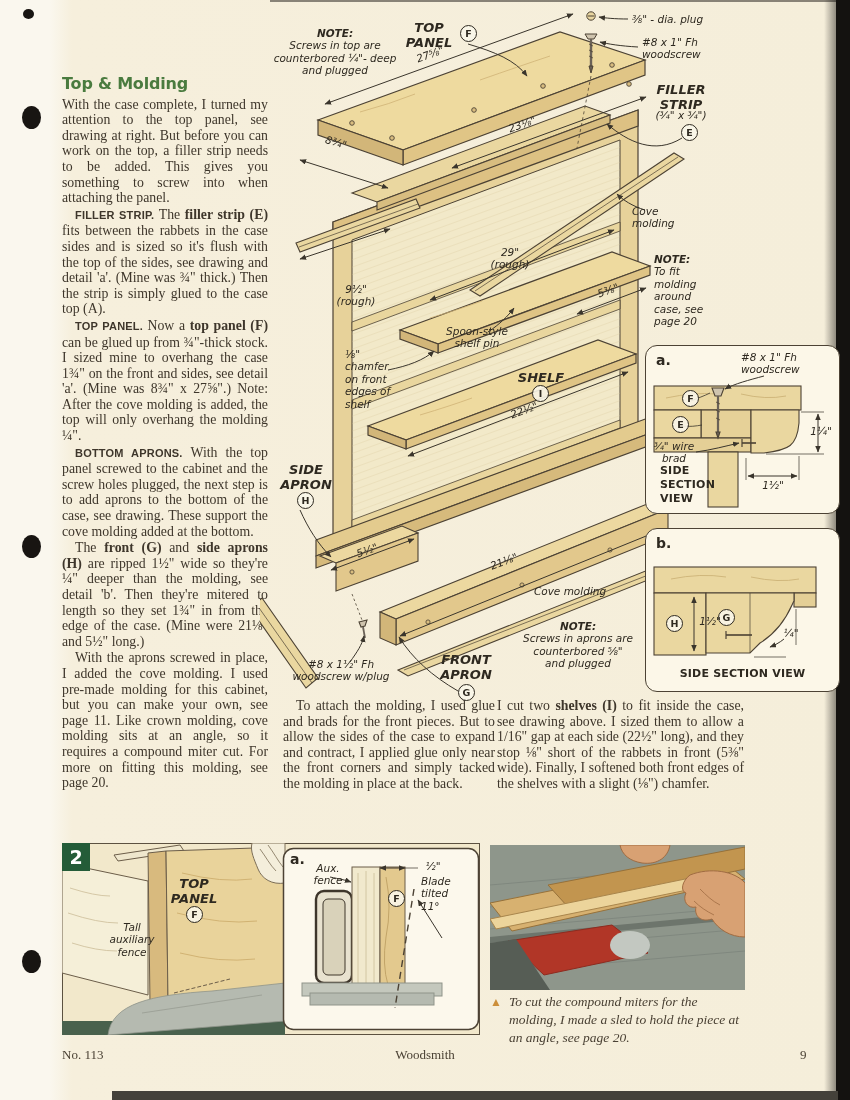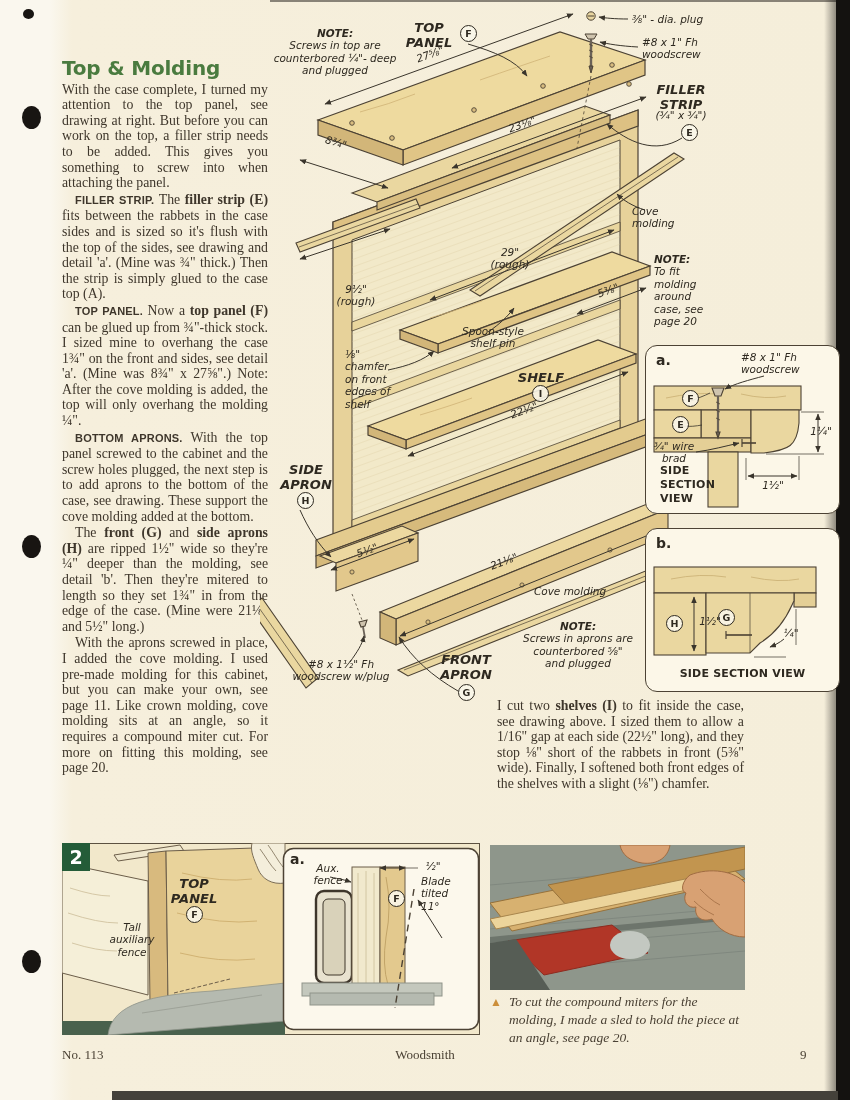--- a/index.html
+++ b/index.html
@@ -10,22 +10,22 @@
   .scan-right{position:absolute;left:836px;top:0;width:14px;height:1100px;background:#141210;}
   .scan-right-soft{position:absolute;left:824px;top:0;width:12px;height:1100px;
     background:linear-gradient(90deg,rgba(20,18,16,0),rgba(20,18,16,.45));}
   .scan-bottom{position:absolute;left:112px;top:1091px;width:726px;height:9px;background:#44413a;}
   .scan-top{position:absolute;left:270px;top:0;width:566px;height:2px;background:#2e2a24;opacity:.55;}
   .hole{position:absolute;background:#181512;border-radius:50%;}
   
   .col{position:absolute;text-align:justify;font-size:13.8px;line-height:15.6px;}
   .col p{margin:0 0 1px 0;text-indent:13px;}
   .col p.noindent{text-indent:0;}
-  .page-title{font-family:"DejaVu Sans",sans-serif;font-weight:bold;font-size:20px;
-    color:#4a7b3f;margin:1px 0 5px 0;letter-spacing:-0.2px;}
+  .page-title{font-family:"DejaVu Sans",sans-serif;font-weight:bold;font-size:16px;
+    color:#4a7b3f;margin:16px 0 5px 0;letter-spacing:-0.2px;}
   .lead{font-family:"Liberation Sans",sans-serif;font-weight:bold;font-size:11px;letter-spacing:.2px;}
   .b{font-weight:bold;}
   
   .dlabel{position:absolute;font-family:"DejaVu Sans",sans-serif;font-style:italic;
     font-size:10.5px;line-height:1.18;color:#2e2920;white-space:pre-line;text-align:center;}
   .dbold{font-weight:bold;font-style:italic;font-size:13px;}
   .left{text-align:left;}
   .note::first-line{font-weight:bold;}
   .rotm20{transform:rotate(-20deg);transform-origin:center;}
   .rotm21{transform:rotate(-21deg);transform-origin:center;}
@@ -69,20 +69,21 @@
     <h1 class="page-title">Top &amp; Molding</h1>
     <p class="noindent"><span>With the case complete, I turned my attention to the top panel, see drawing at right. But before you can work on the top, a filler strip needs to be added. This gives you something to screw into when attaching the panel.</span></p>
     <p><span class="lead">FILLER STRIP. </span><span>The </span><span class="b">filler strip (E)</span><span> fits between the rabbets in the case sides and is sized so it's flush with the top of the sides, see drawing and detail 'a'. (Mine was ¾" thick.) Then the strip is simply glued to the case top (A).</span></p>
     <p><span class="lead">TOP PANEL. </span><span>Now a </span><span class="b">top panel (F)</span><span> can be glued up from ¾"-thick stock. I sized mine to overhang the case 1¾" on the front and sides, see detail 'a'. (Mine was 8¾" x 27⅝".) Note: After the cove molding is added, the top will only overhang the molding ¼".</span></p>
     <p><span class="lead">BOTTOM APRONS. </span><span>With the top panel screwed to the cabinet and the screw holes plugged, the next step is to add aprons to the bottom of the case, see drawing. These support the cove molding added at the bottom.</span></p>
     <p><span>The </span><span class="b">front (G)</span><span> and </span><span class="b">side aprons (H)</span><span> are ripped 1½" wide so they're ¼" deeper than the molding, see detail 'b'. Then they're mitered to length so they set 1¾" in from the edge of the case. (Mine were 21⅛" and 5½" long.)</span></p>
     <p><span>With the aprons screwed in place, I added the cove molding. I used pre-made molding for this cabinet, but you can make your own, see page 11. Like crown molding, cove molding sits at an angle, so it requires a compound miter cut. For more on fitting this molding, see page 20.</span></p>
   </div>
 
   <div class="col" style="left:283px;top:698px;width:212px;">
+    <p><span>To attach the molding, I used glue and brads for the front pieces. But to allow the sides of the case to expand and contract, I applied glue only near the front corners and simply tacked the molding in place at the back.</span></p>
   </div>
   <div class="col" style="left:497px;top:698px;width:247px;">
     <p class="noindent"><span>I cut two </span><span class="b">shelves (I)</span><span> to fit inside the case, see drawing above. I sized them to allow a 1/16" gap at each side (22½" long), and they stop ⅛" short of the rabbets in front (5⅜" wide). Finally, I softened both front edges of the shelves with a slight (⅛") chamfer.</span></p>
   </div>
 
   <svg style="position:absolute;left:260px;top:5px;" width="490" height="700" viewBox="260 5 490 700">
     <defs>
       <marker id="ar" viewBox="0 0 8 8" markerWidth="7.5" markerHeight="7.5" refX="6.5" refY="3" orient="auto-start-reverse">
         <path d="M0,0 L7,3 L0,6 Z" fill="#3a352c"></path>
       </marker>
@@ -235,21 +236,21 @@
 (rough)</div>
   <div class="dlabel" style="left:327px;top:283px;width:58px;">9½"
 (rough)</div>
   <div class="dlabel rotm20" style="left:590px;top:284px;width:36px;">5⅜"</div>
   <div class="dlabel note left" style="left:654px;top:253px;width:70px;">NOTE:
 To fit
 molding
 around
 case, see
 page 20</div>
-  <div class="dlabel" style="left:452px;top:325px;width:82px;">Spoon-style
+  <div class="dlabel" style="left:436px;top:325px;width:82px;">Spoon-style
 shelf pin</div>
   <div class="dlabel left" style="left:345px;top:348px;width:58px;">⅛"
 chamfer
 on front
 edges of
 shelf</div>
   <div class="dlabel dbold" style="left:516px;top:370px;width:50px;">SHELF</div>
   <div class="circ" style="left:532px;top:385px;">I</div>
   <div class="dlabel rotm20" style="left:502px;top:404px;width:44px;">22½"</div>
   <div class="dlabel dbold" style="left:278px;top:462px;width:56px;">SIDE

